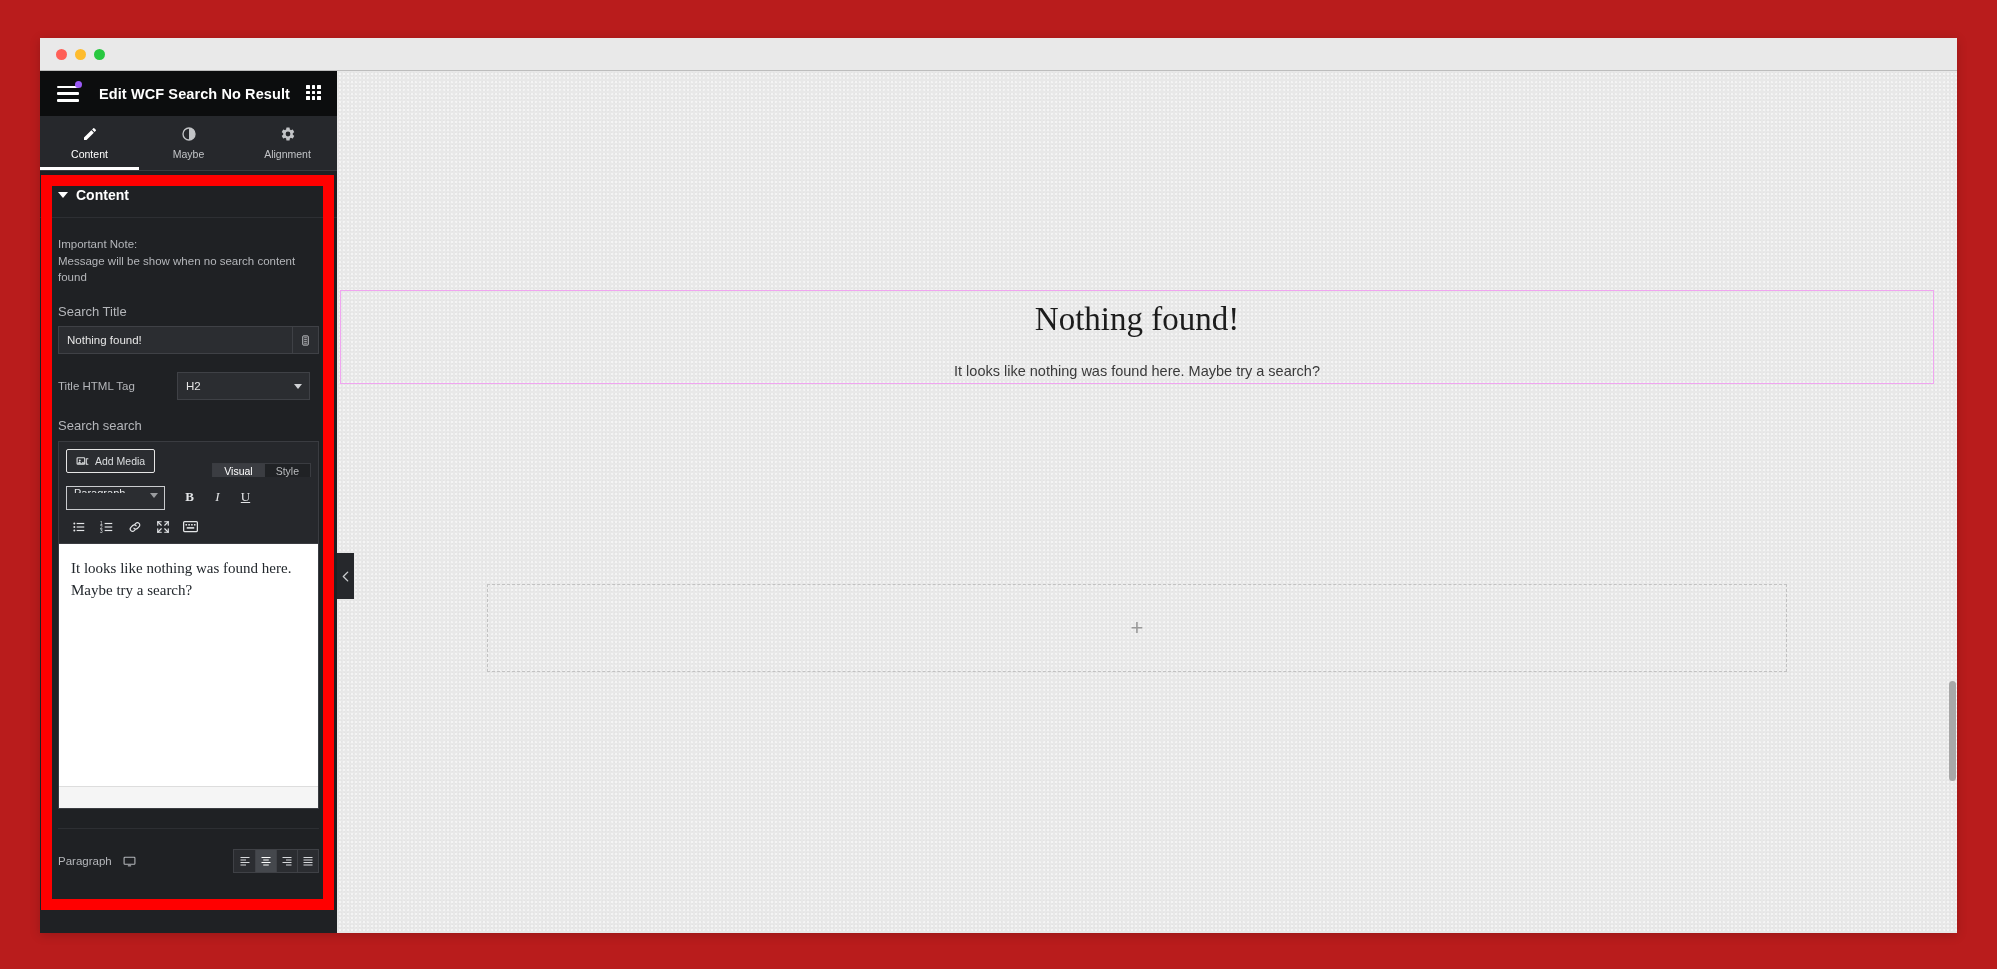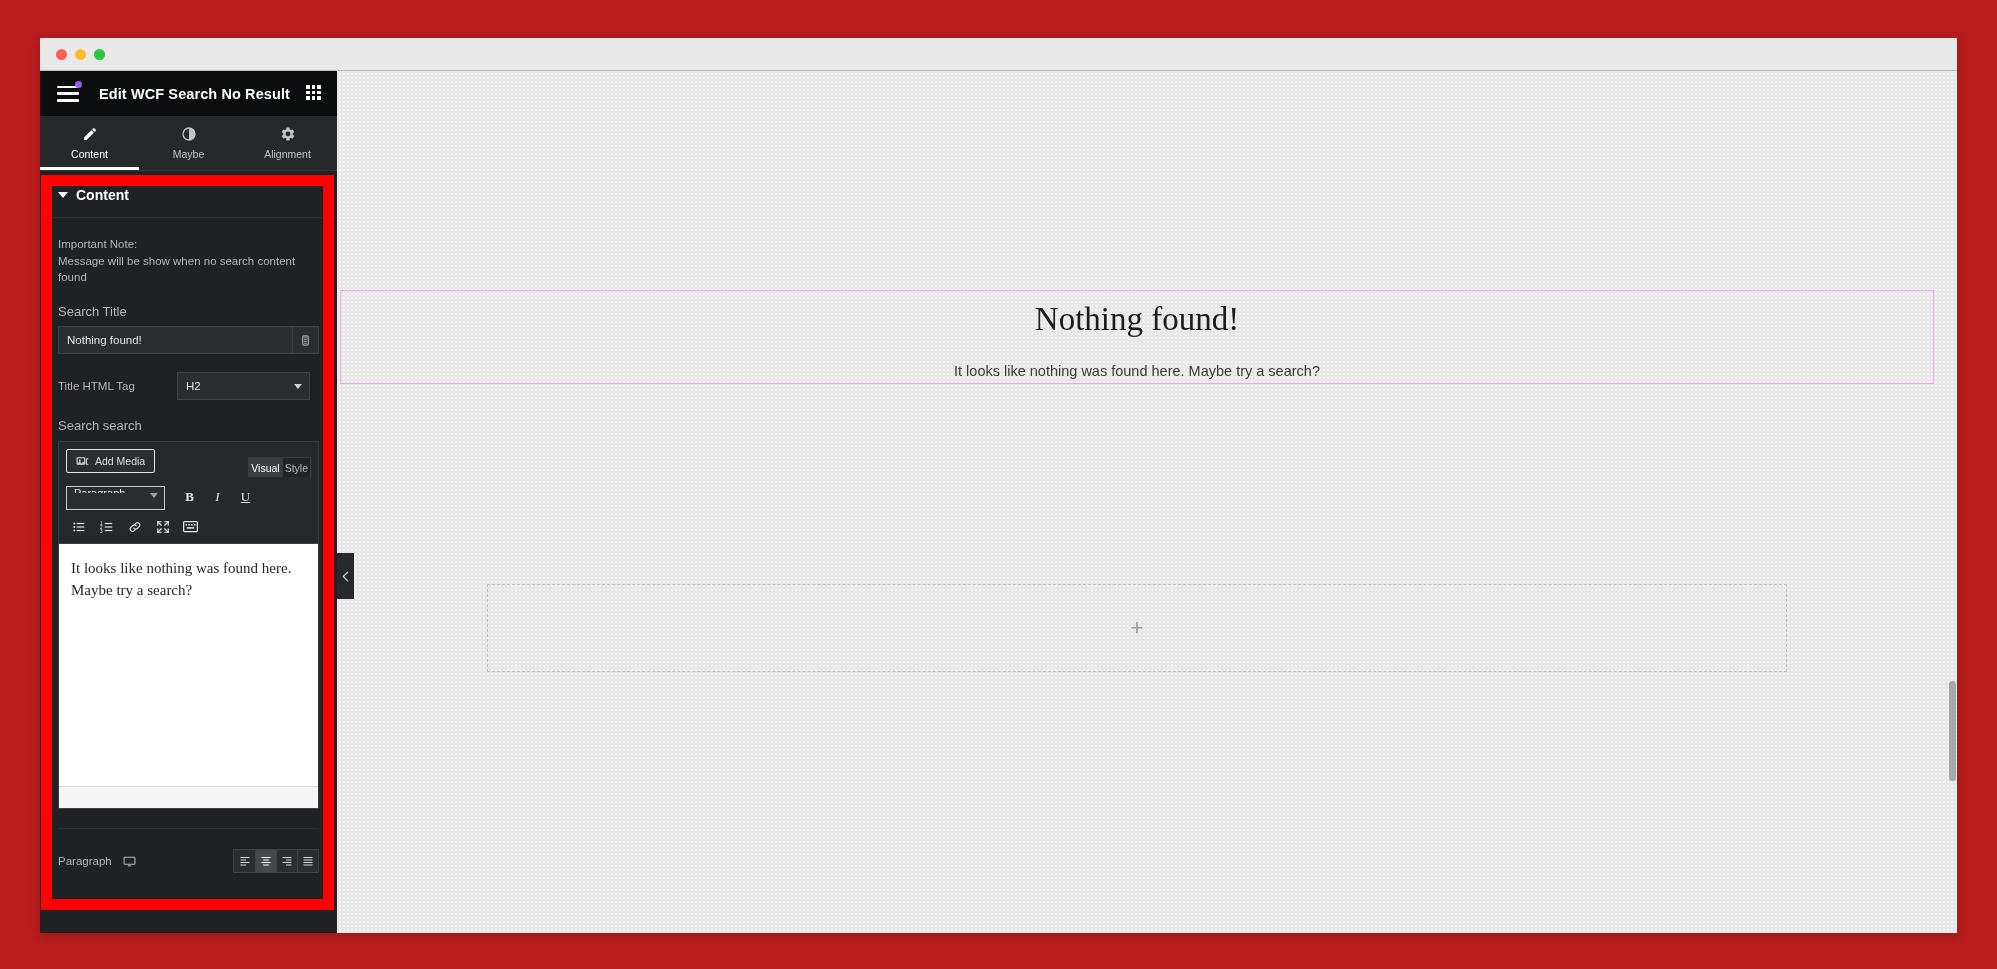--- a/index.html
+++ b/index.html
@@ -185,21 +185,21 @@
   .add-media {
     display: inline-flex; align-items: center; gap: 6px;
     height: 24px; padding: 0 9px;
     background: #2b2d31; border: 1px solid #e5e5e5;
     border-radius: 2px;
     color: #dcdee0; font-size: 10.5px; cursor: pointer;
     margin-bottom: 4px;
   }
   .vt-tabs { display: flex; gap: 0; }
   .vt-tab {
-    height: 20px; padding: 0 2px;
+    height: 14px; padding: 0 11px;
     display: flex; align-items: center;
     font-size: 10.5px; color: #b8babd;
     background: #202225; border: 1px solid #3a3c41; border-bottom: none;
     cursor: pointer;
   }
   .vt-tab.active { background: #3b3d42; color: #ffffff; }
   .vt-tab + .vt-tab { border-left: none; }
 
   .editor-toolbar {
     background: #26282c;

